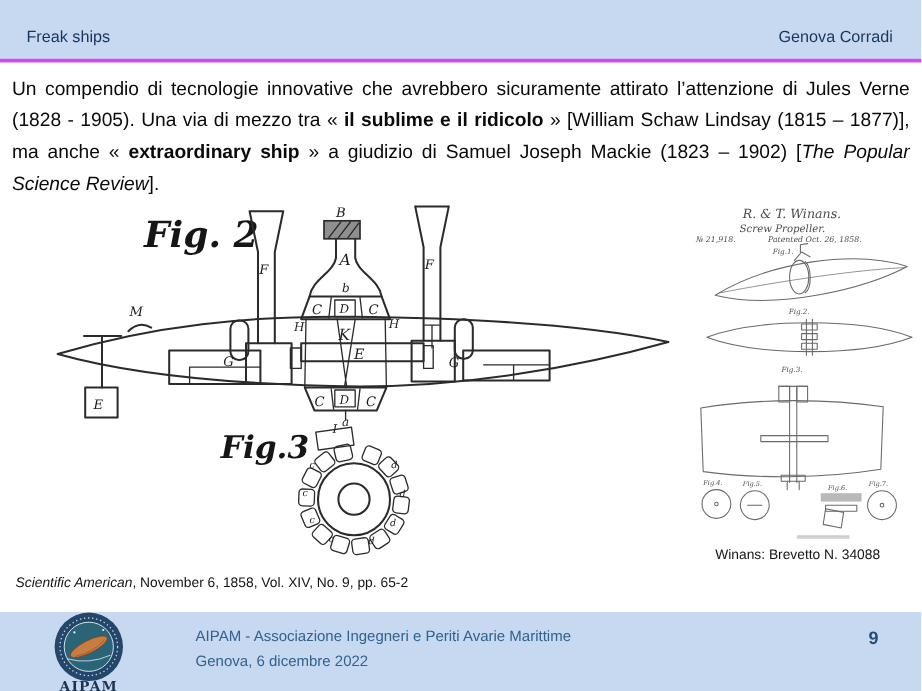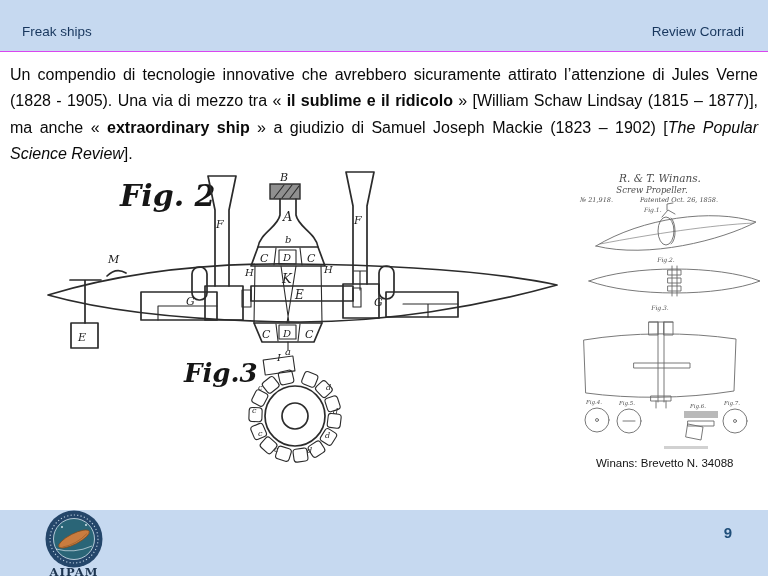--- a/index.html
+++ b/index.html
@@ -1,19 +1,19 @@
 <!DOCTYPE html>
 <html><head>
 <meta charset="utf-8">
 <style>
   html,body{margin:0;padding:0;background:#ffffff;}
   .slide{position:relative;width:768px;height:576px;background:#ffffff;overflow:hidden;
          font-family:"Liberation Sans",sans-serif;}
   .bar{position:absolute;left:0;right:0;background:#c6d9f0;}
-  .bar.top{top:0;height:52px;border-bottom:1px solid #d946ef;display:flex;align-items:center;
+  .bar.top{top:0;height:52px;border-bottom:3px solid #d946ef;display:flex;align-items:center;
            justify-content:space-between;box-sizing:border-box;padding:12px 24px 0 22px;
            color:#17365d;font-size:13.5px;}
   .bar.bottom{bottom:0;height:66px;}
   .para{position:absolute;left:10px;right:10px;top:62px;margin:0;font-size:16px;
         line-height:26.3px;color:#0a0a0a;text-align:justify;}
   .para b{font-weight:bold;}
   .fig-left{position:absolute;left:8px;top:168px;width:556px;height:312px;}
   .cap-left{position:absolute;left:13px;top:480px;font-size:11.5px;color:#141414;}
   .fig-right{position:absolute;left:572px;top:170px;width:192px;height:282px;}
   .cap-right{position:absolute;left:596px;top:457px;font-size:11.5px;color:#141414;}
@@ -29,21 +29,21 @@
   .pink{stroke:#6a6a6a;fill:none;stroke-width:0.9;stroke-linecap:round;stroke-linejoin:round;}
   .pt{font-family:"DejaVu Serif",serif;font-style:italic;fill:#4c4c4c;}
 </style>
 </head>
 <body>
 
 <div class="slide">
 
   <div class="bar top">
     <span>Freak ships</span>
-    <span>Review Corradi</span>
+    <span>Genova Corradi</span>
   </div>
 
   <p class="para"><span>Un compendio di tecnologie innovative che avrebbero sicuramente attirato l’attenzione di Jules Verne (1828 - 1905). Una via di mezzo tra « </span><b>il sublime e il ridicolo</b><span> » [William Schaw Lindsay (1815 – 1877)], ma anche « </span><b>extraordinary ship</b><span> » a giudizio di Samuel Joseph Mackie (1823 – 1902) [</span><i>The Popular Science Review</i><span>].</span></p>
 
   <svg class="fig-left" viewBox="0 0 556 312">
     <g>
       <text class="flab" x="112" y="38" font-size="30">Fig. 2</text>
 
       <g class="ink">
         <path d="M40,127 C120,103 200,95 285,96 C380,97 478,102 549,117 C470,139 378,154 292,154 C200,153 108,146 40,127 Z"></path>
@@ -138,20 +138,21 @@
         <text class="let" x="250" y="268" font-size="8">c</text>
         <text class="let" x="266" y="284" font-size="8">c</text>
         <text class="let" x="318" y="222" font-size="8">d</text>
         <text class="let" x="325" y="246" font-size="8">d</text>
         <text class="let" x="317" y="270" font-size="8">d</text>
         <text class="let" x="299" y="285" font-size="8">d</text>
       </g>
     </g>
   </svg>
 
+  <div class="cap-left"><i>Scientific American</i><span>, November 6, 1858, Vol. XIV, No. 9, pp. 65-2</span></div>
 
   <svg class="fig-right" viewBox="0 0 192 282">
     <g>
       <text class="pt" x="88" y="12" font-size="10.5" text-anchor="middle">R. &amp; T. Winans.</text>
       <text class="pt" x="80" y="23" font-size="8.5" text-anchor="middle">Screw Propeller.</text>
       <text class="pt" x="8" y="32" font-size="6.5">№ 21,918.</text>
       <text class="pt" x="68" y="32" font-size="6.5">Patented Oct. 26, 1858.</text>
     </g>
 
     <g class="pink">
@@ -215,15 +216,19 @@
     <g transform="rotate(-27 38 30)">
       <ellipse cx="38" cy="30" rx="17" ry="5.2" fill="#c97c3f" stroke="#7c4a1e" stroke-width="0.7"></ellipse>
       <path d="M24,32 Q38,36 52,31" stroke="#8a5526" fill="none" stroke-width="0.5"></path>
     </g>
     <path d="M20,40 Q38,45 56,37" stroke="#e8f1f7" stroke-width="0.8" fill="none" opacity="0.8"></path>
     <circle cx="26" cy="18" r="0.9" fill="#e8f1f7"></circle>
     <circle cx="50" cy="16" r="0.9" fill="#e8f1f7"></circle>
     <text x="38" y="67" text-anchor="middle" font-size="11.5" fill="#1c3450" font-family="DejaVu Serif, serif" font-weight="bold" letter-spacing="1">AIPAM</text>
   </svg>
 
+  <div class="footer-text">
+    <div>AIPAM - Associazione Ingegneri e Periti Avarie Marittime</div>
+    <div>Genova, 6 dicembre 2022</div>
+  </div>
   <div class="page-num">9</div>
 
 </div>
 
 </body></html>

